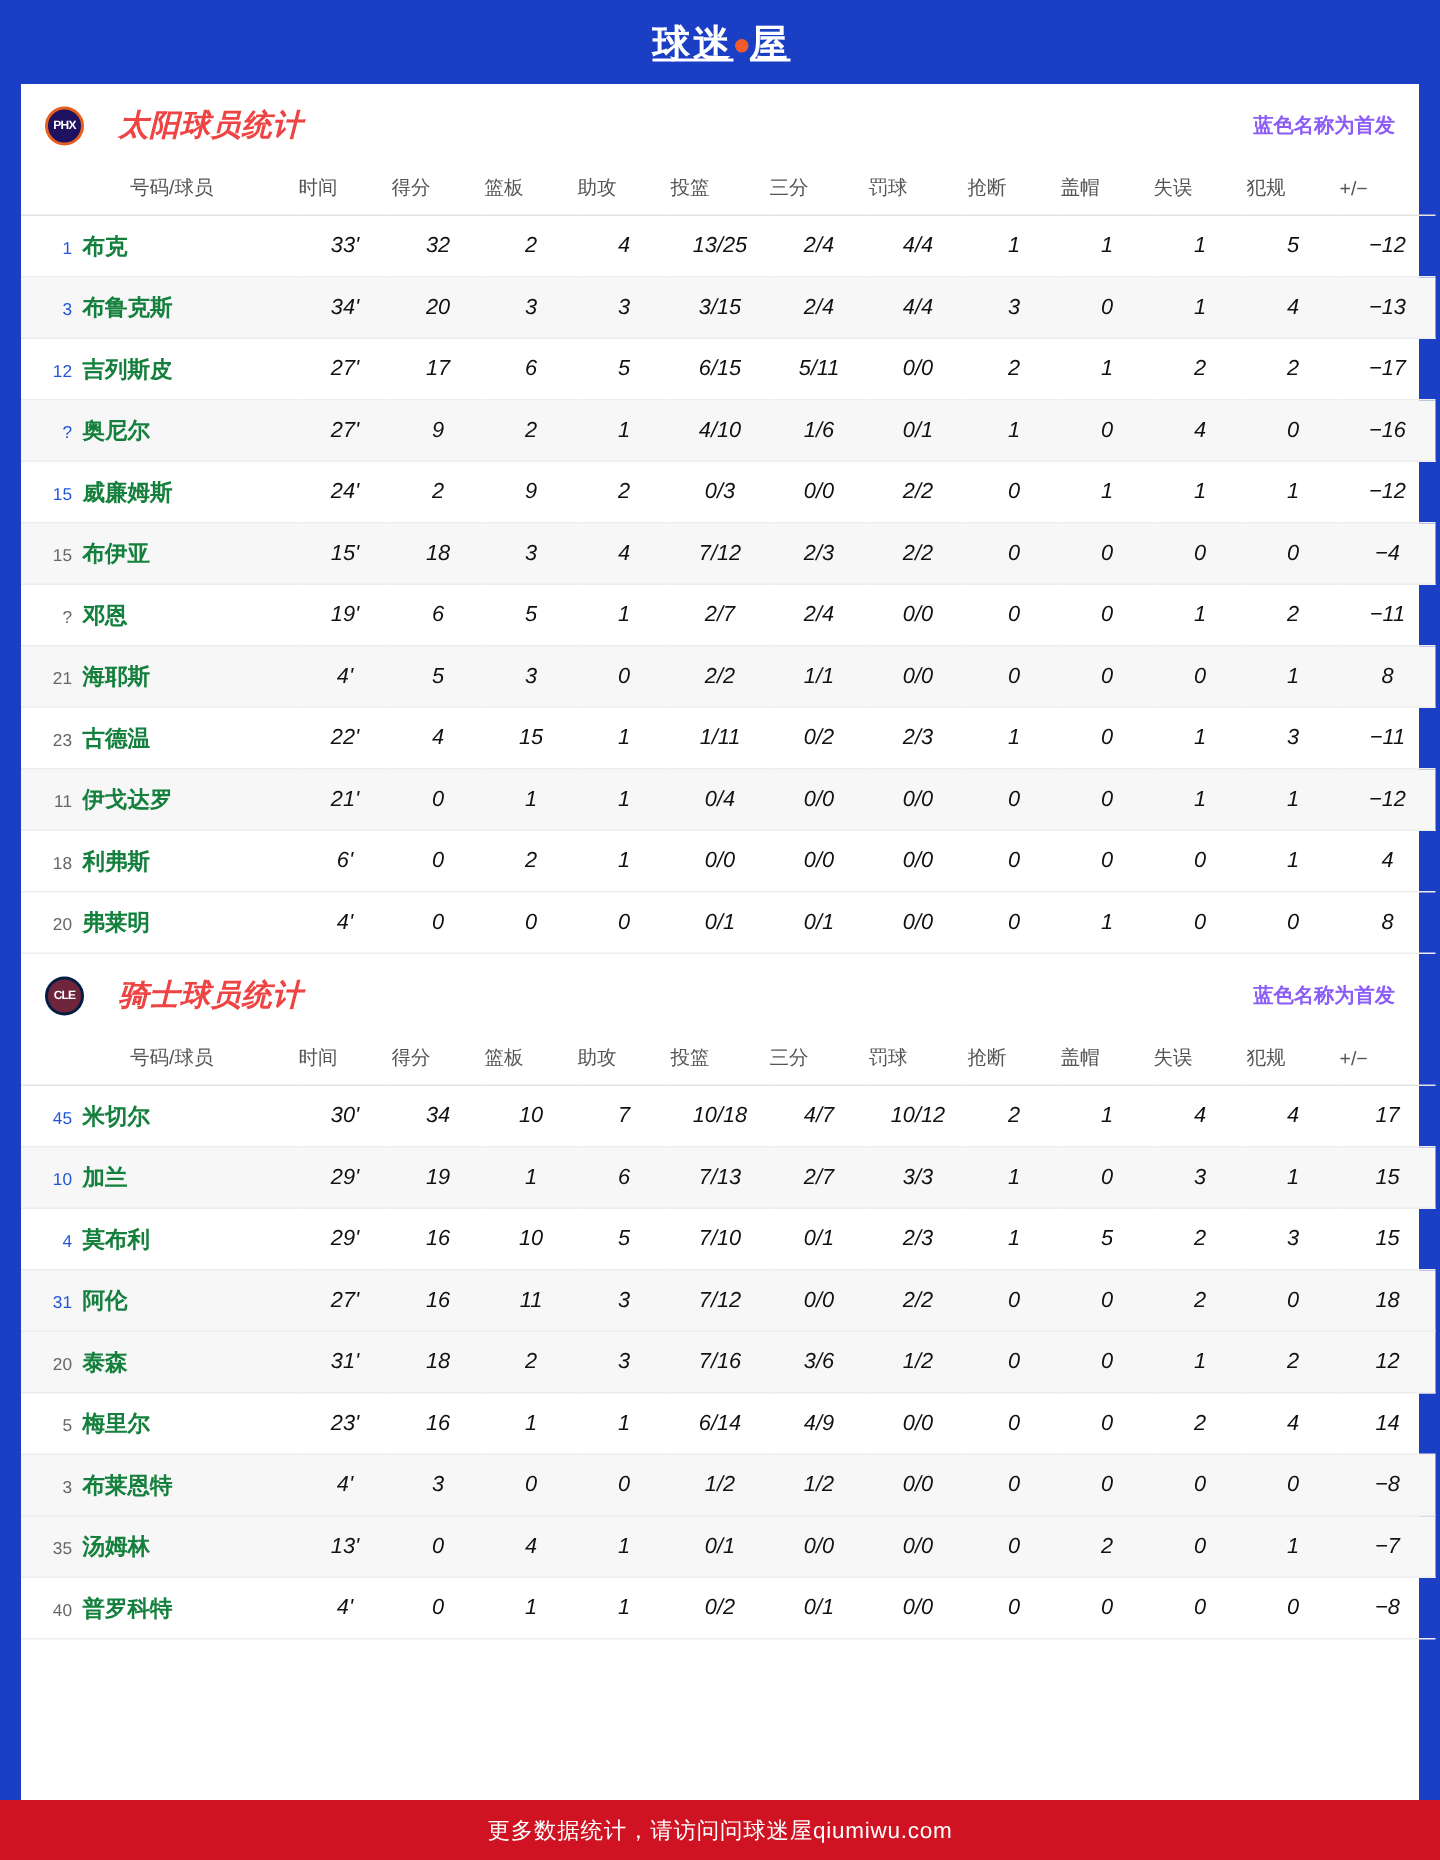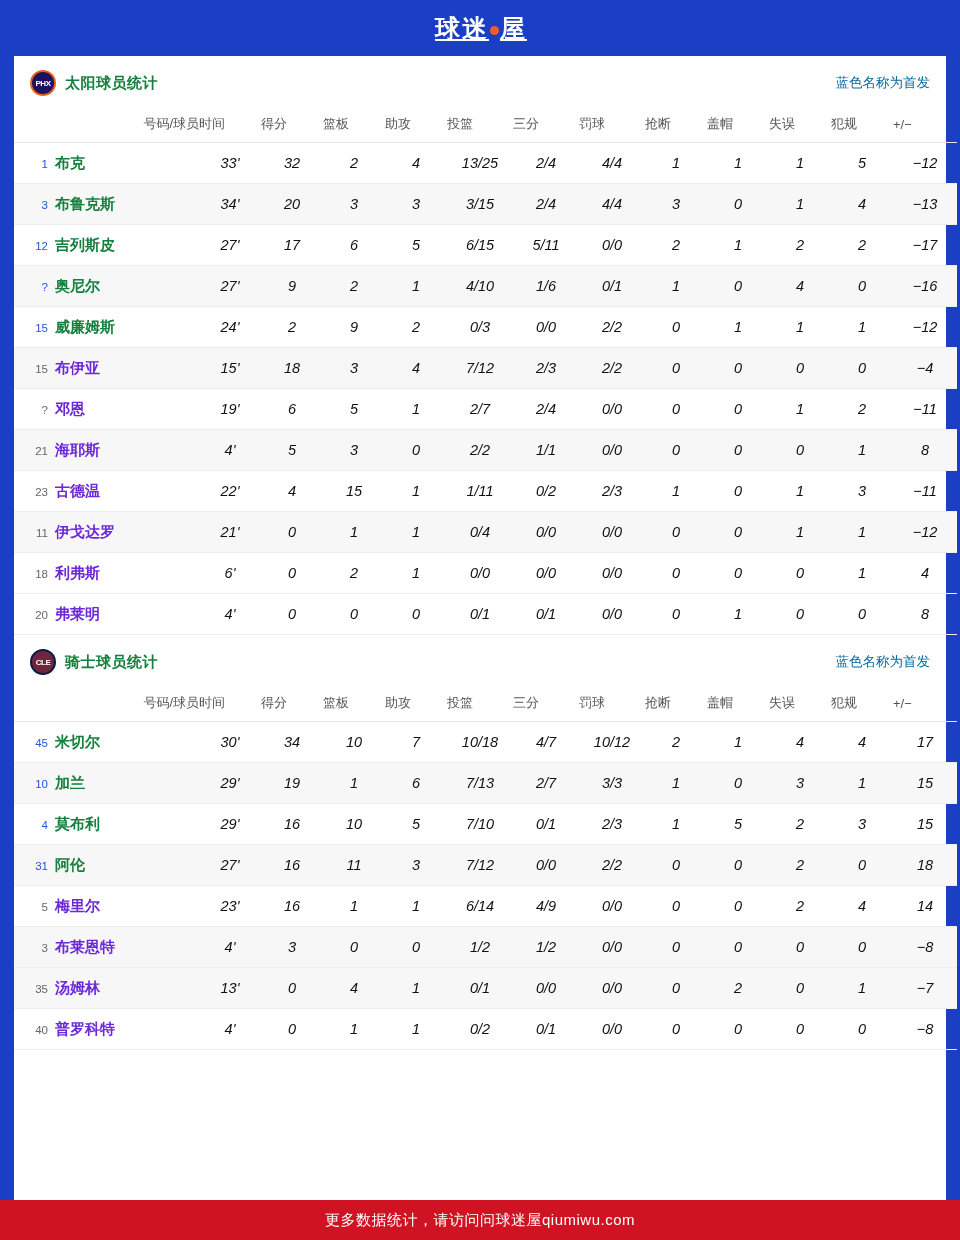--- a/index.html
+++ b/index.html
@@ -55,66 +55,67 @@
   }
   .section-head {
     display: flex;
     align-items: center;
     padding: 14px 16px 10px 16px;
   }
   .team-logo {
     width: 26px;
     height: 26px;
     border-radius: 50%;
-    margin-right: 9px;
+    margin-right: 23px;
     flex: 0 0 auto;
     display: flex;
     align-items: center;
     justify-content: center;
     font-size: 8px;
     font-weight: bold;
     color: #fff;
     letter-spacing: -0.5px;
   }
   .logo-suns {
     background: #1d1160;
     border: 2px solid #e56020;
   }
   .logo-cavs {
     background: #6f263d;
     border: 2px solid #041e42;
   }
   .section-title {
-    font-size: 15px;
+    font-size: 20px;
     font-weight: bold;
-    color: #15803d;
+    color: #ef4444;
     letter-spacing: 0.5px;
+    font-style: italic;
   }
   .starter-note {
     margin-left: auto;
     font-size: 13.5px;
-    color: #0369a1;
-    font-weight: normal;
+    color: #8b5cf6;
+    font-weight: bold;
   }
   
   table {
     width: 100%;
     border-collapse: collapse;
     table-layout: fixed;
   }
   thead th {
     font-size: 13px;
     font-weight: normal;
     color: #555;
     padding: 9px 0;
     border-bottom: 1px solid #e3e3e3;
     text-align: left;
     white-space: nowrap;
   }
-  thead th.col-player { text-align: right; padding-left: 16px; }
+  thead th.col-player { text-align: center; padding-left: 16px; }
   tbody td {
     font-size: 14.5px;
     padding: 10.5px 0;
     text-align: center;
     border-bottom: 1px solid #ededed;
     font-style: italic;
     color: #111;
     white-space: nowrap;
   }
   tbody tr.alt td { background: #f7f7f7; }
@@ -128,21 +129,21 @@
     min-width: 18px;
     font-size: 11.5px;
     color: #666;
     text-align: right;
     margin-right: 7px;
     font-style: normal;
   }
   .pname {
     font-size: 15px;
     font-weight: bold;
-    color: #6d28d9;
+    color: #15803d;
     font-style: normal;
   }
   .starter .pname { color: #15803d; }
   .starter .jersey { color: #2255d6; }
   
   col.c-player { width: 185px; }
   col.c-num { width: 62px; }
   col.c-shot { width: 66px; }
   col.c-pm { width: 64px; }
   
@@ -491,20 +492,35 @@
             <td>3</td>
             <td>7/12</td>
             <td>0/0</td>
             <td>2/2</td>
             <td>0</td>
             <td>0</td>
             <td>2</td>
             <td>0</td>
             <td>18</td>
           </tr>
+          <tr class="alt">
+            <td class="col-player"><span class="jersey">20</span><span class="pname">泰森</span></td>
+            <td>31'</td>
+            <td>18</td>
+            <td>2</td>
+            <td>3</td>
+            <td>7/16</td>
+            <td>3/6</td>
+            <td>1/2</td>
+            <td>0</td>
+            <td>0</td>
+            <td>1</td>
+            <td>2</td>
+            <td>12</td>
+          </tr>
           <tr>
             <td class="col-player"><span class="jersey">5</span><span class="pname">梅里尔</span></td>
             <td>23'</td>
             <td>16</td>
             <td>1</td>
             <td>1</td>
             <td>6/14</td>
             <td>4/9</td>
             <td>0/0</td>
             <td>0</td>

